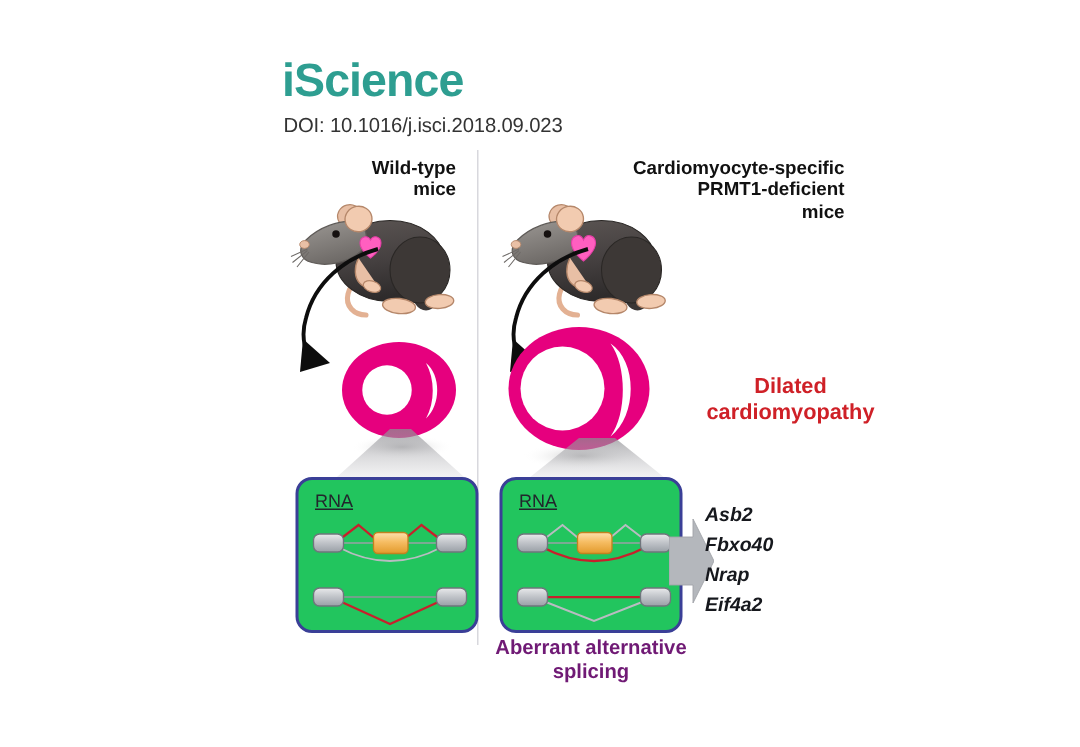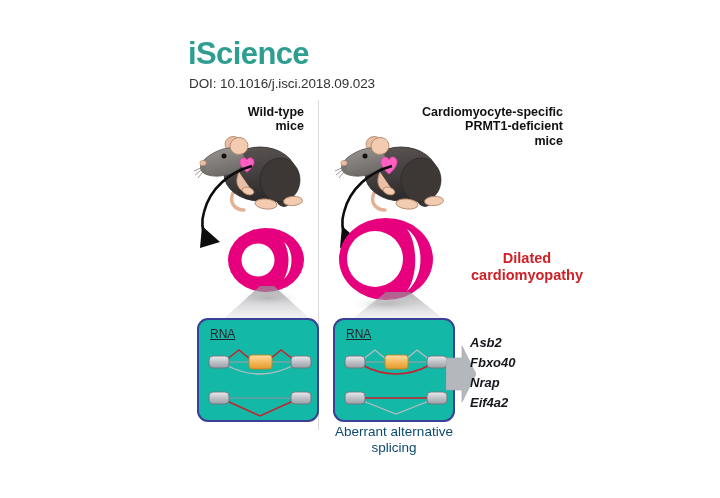--- a/index.html
+++ b/index.html
@@ -125,21 +125,21 @@
     color: #cf2027;
     line-height: 1.2;
     white-space: pre-line;
   }
 
   
   .rna-box {
     position: absolute;
     border: 2px solid #3a3f97;
     border-radius: 11px;
-    background: #14b8a6;
+    background: #22c55e;
     box-sizing: border-box;
   }
   #rna-box-wt { left: 197px; top: 318px; width: 122px; height: 104px; }
   #rna-box-ko { left: 333px; top: 318px; width: 122px; height: 104px; }
 
   .rna-label {
     position: absolute;
     left: 11px;
     top: 8px;
     font-size: 12px;
@@ -156,22 +156,22 @@
   }
 
   
   #label-aberrant {
     position: absolute;
     left: 318px;
     top: 424px;
     width: 152px;
     text-align: center;
     font-size: 13.5px;
-    font-weight: normal;
-    color: #0c4a6e;
+    font-weight: bold;
+    color: #701a75;
     line-height: 1.18;
     white-space: pre-line;
   }
 
   
   #gray-block-arrow {
     position: absolute;
     left: 446px;
     top: 344px;
     width: 30px;

